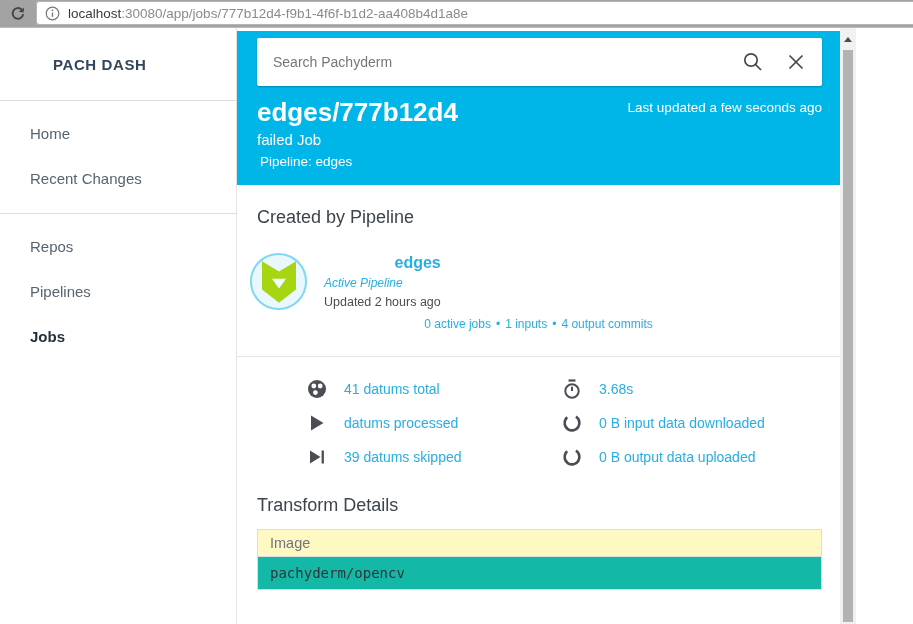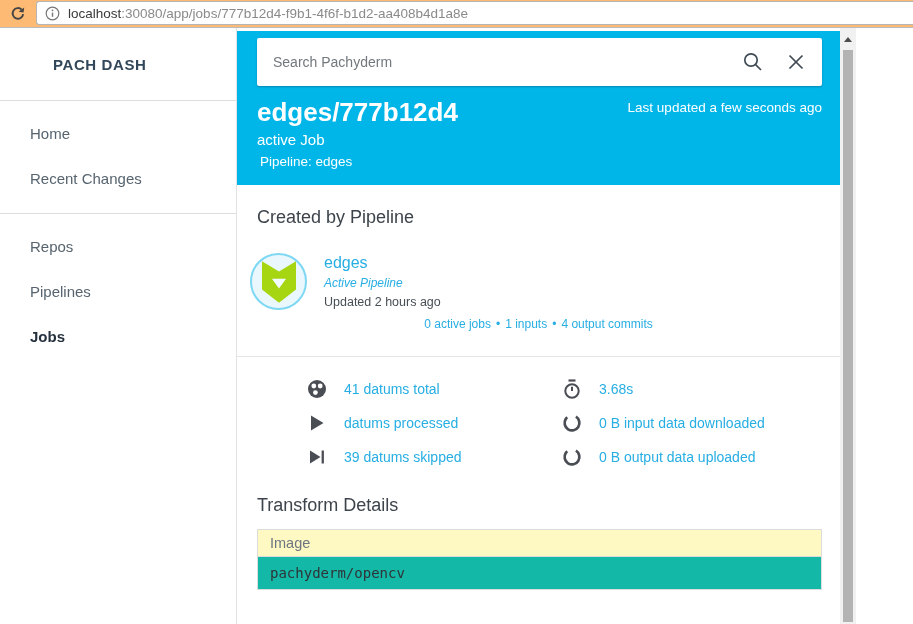--- a/index.html
+++ b/index.html
@@ -7,21 +7,21 @@
   body {
     font-family: "Liberation Sans", "DejaVu Sans", sans-serif;
     background: #ffffff;
     color: #3d444b;
     position: relative;
   }
 
   
   .browser-bar {
     height: 28px;
-    background: #fdba74;
+    background: #a3a3a3;
     border-bottom: 1px solid #bcbcbc;
     display: flex;
     align-items: center;
     position: relative;
   }
   .reload-btn {
     width: 36px;
     height: 100%;
     display: flex;
     align-items: center;
@@ -157,22 +157,23 @@
     border: 2px solid #7ed8f3;
     display: flex;
     align-items: center;
     justify-content: center;
     flex-shrink: 0;
   }
   .pipeline-info { margin-left: 17px; padding-top: 1px; }
   .pipeline-name {
     color: #27aee2;
     font-size: 16px;
-    font-weight: normal;
+    font-weight: bold;
     cursor: pointer;
+    text-align: right;
   }
   .pipeline-state {
     color: #27aee2;
     font-size: 12px;
     font-style: italic;
     margin-top: 4px;
   }
   .pipeline-updated { color: #474e54; font-size: 12.5px; margin-top: 5px; }
 
   .links-row {
@@ -306,21 +307,21 @@
           <svg width="20" height="20" viewBox="0 0 20 20">
             <line x1="3.5" y1="3.5" x2="16.5" y2="16.5" stroke="#414b55" stroke-width="1.7"></line>
             <line x1="16.5" y1="3.5" x2="3.5" y2="16.5" stroke="#414b55" stroke-width="1.7"></line>
           </svg>
         </div>
       </div>
       <div class="title-row">
         <div class="job-title">edges/777b12d4</div>
         <div class="last-updated">Last updated a few seconds ago</div>
       </div>
-      <div class="job-status">active Job</div>
+      <div class="job-status">failed Job</div>
       <div class="job-pipeline">Pipeline: edges</div>
     </div>
 
     <div class="content">
       <h2 class="section-heading">Created by Pipeline</h2>
 
       <div class="pipeline-row">
         <div class="avatar">
           <svg width="34" height="44" viewBox="0 0 36 46">
             <polygon points="0,1 18,12 36,1 36,31 18,45 0,31" fill="#a5d611"></polygon>

